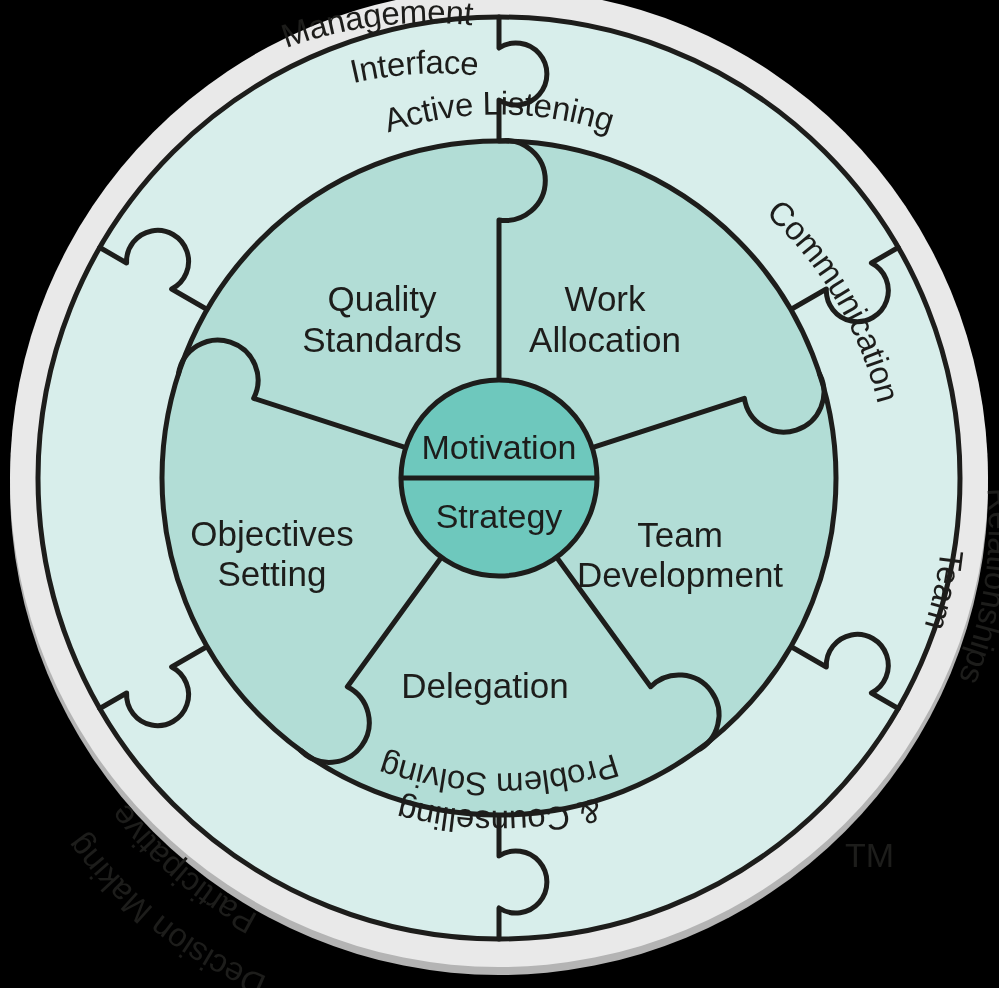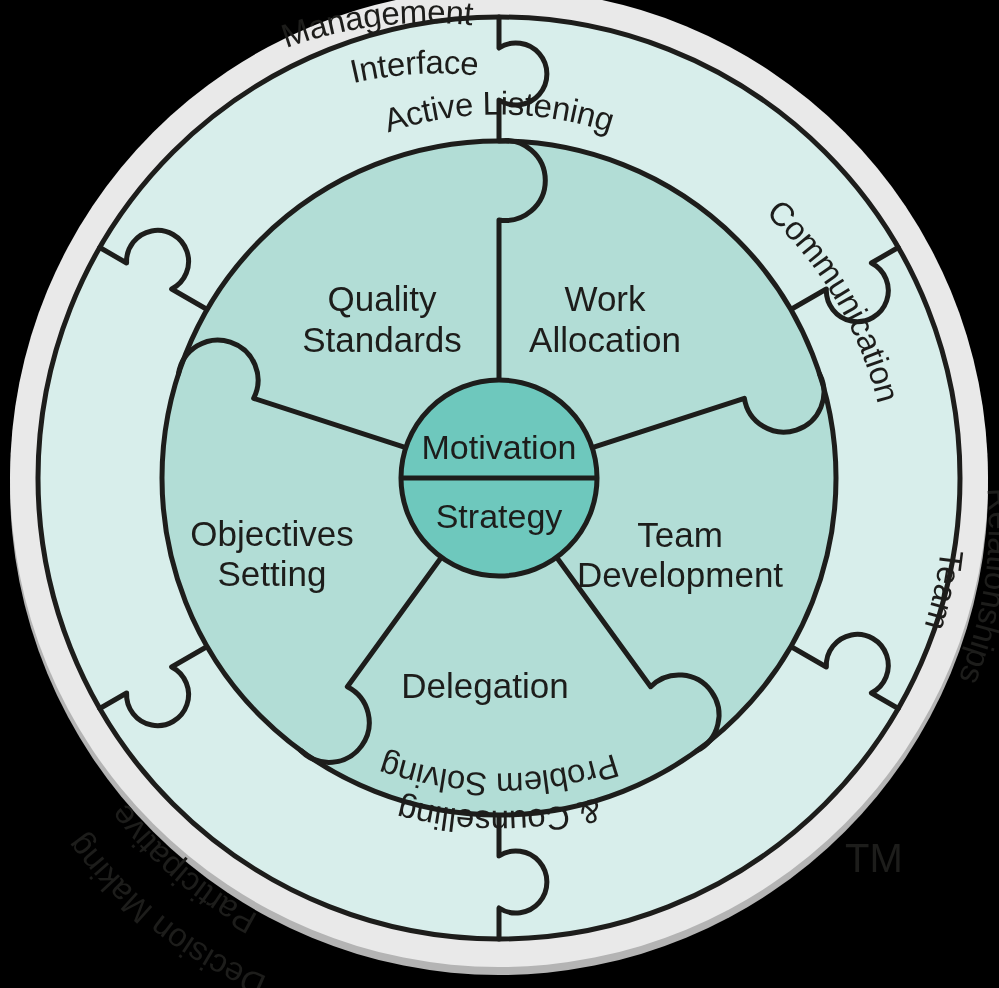--- a/index.html
+++ b/index.html
@@ -12,21 +12,21 @@
     fill:#1d1d1b;
     text-anchor:middle;
     dominant-baseline:middle;
   }
   .wedge-label{font-size:35px;}
   .ring-label{font-size:33px;}
   .core-label{font-size:34px;}
   .tm{
     position:absolute;
     font-family:"Liberation Sans","DejaVu Sans",sans-serif;
-    font-size:40px;
+    font-size:34px;
     color:#1d1d1b;
     letter-spacing:0px;
   }
 </style>
 </head>
 <body>
 
 <div id="stage">
 
   <svg width="999" height="988" viewBox="0 0 999 988">

